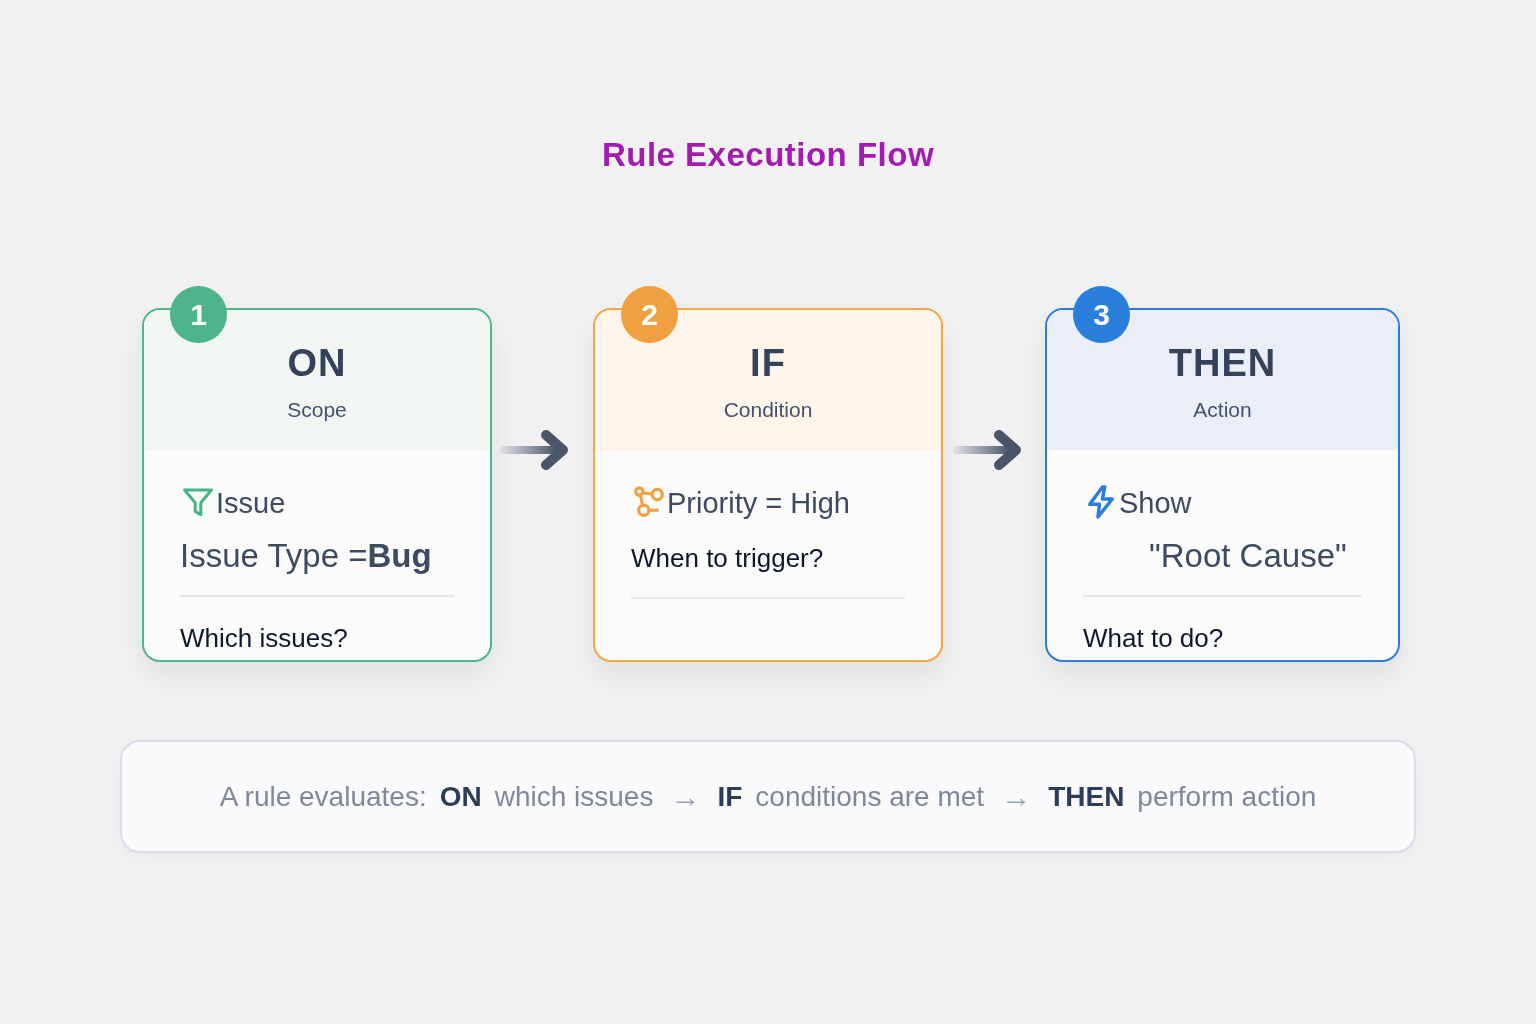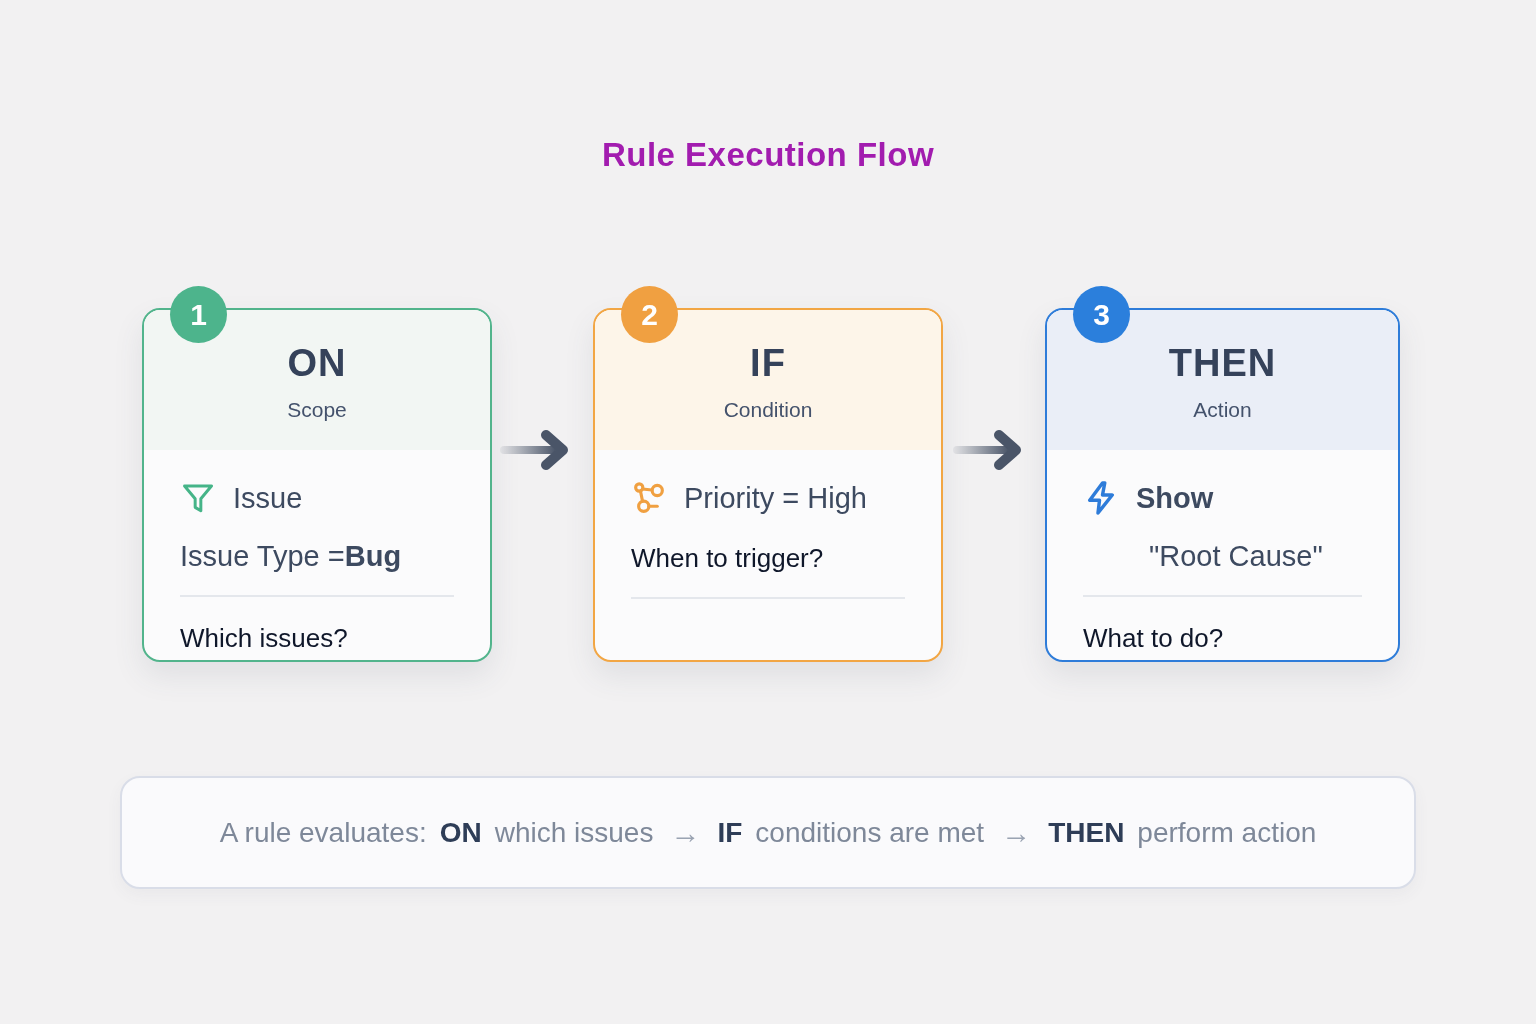--- a/index.html
+++ b/index.html
@@ -70,33 +70,32 @@
   .card-subtitle {
     margin-top: 13px;
     font-size: 21px;
     font-weight: 400;
     color: #44526c;
   }
   .card-body { padding: 26px 30px 0 36px; }
 
   .primary-row {
     display: flex;
-    align-items: center;
-    gap: 17px;
+    align-items: flex-end;
     font-size: 29px;
     color: #3d4a60;
     height: 44px;
   }
-  .primary-row.bold-label .primary-label { font-weight: 700; }
+  .primary-row.bold-label .primary-label { font-weight: 400; }
   .icon-box { width: 36px; height: 36px; display: flex; align-items: center; justify-content: center; }
   .icon-box svg { display: block; }
 
   .detail-line {
     margin-top: 16px;
-    font-size: 29px;
+    font-size: 33px;
     color: #3d4a60;
     height: 40px;
     display: flex;
     align-items: center;
   }
   .detail-line b { font-weight: 700; }
   .detail-quote { margin-left: 66px; }
 
   .hint-line {
     font-size: 26px;
@@ -110,21 +109,21 @@
     margin-right: 6px;
   }
   .hint-below { margin-top: 26px; }
 
   .flow-arrow { position: absolute; top: 428px; }
   .flow-arrow-1 { left: 500px; }
   .flow-arrow-2 { left: 953px; }
 
   .summary-bar {
     position: absolute;
-    left: 120px; top: 776px;
+    left: 120px; top: 740px;
     width: 1296px; height: 113px;
     background: #fafafc;
     border: 2px solid #d9dde8;
     border-radius: 20px;
     box-shadow: 0 6px 16px rgba(70, 80, 100, 0.05);
     display: flex;
     align-items: center;
     justify-content: center;
   }
   .summary-text {

